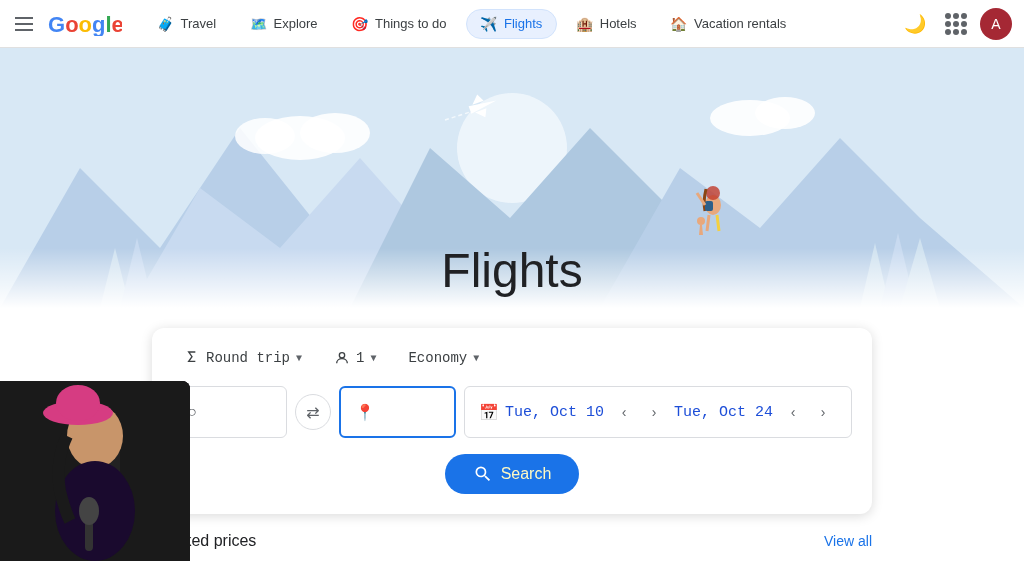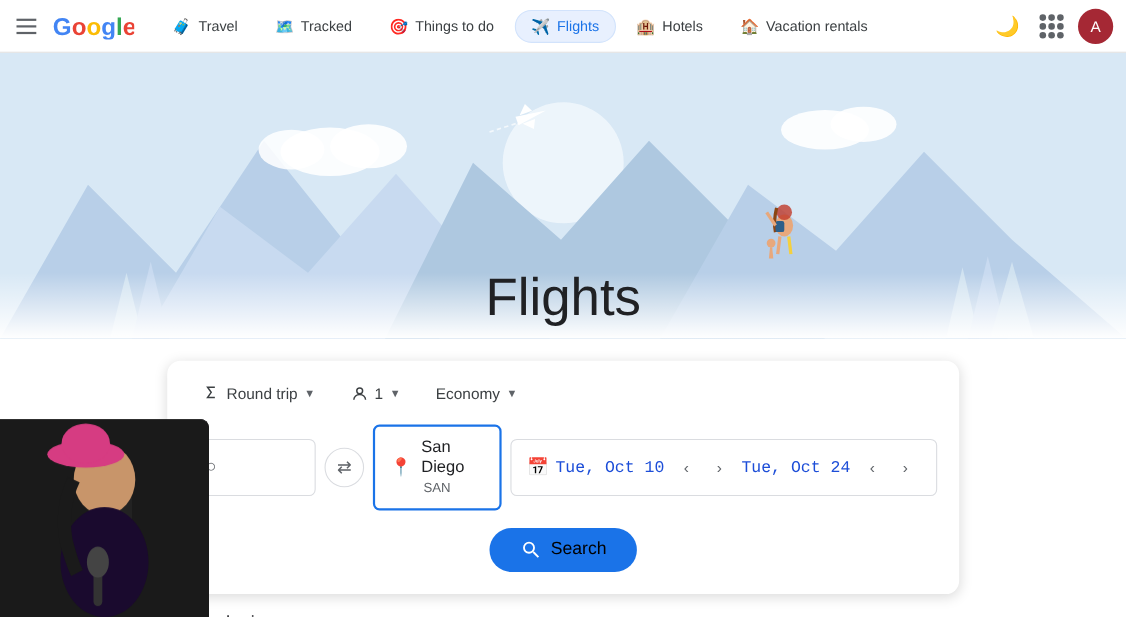--- a/index.html
+++ b/index.html
@@ -47,21 +47,21 @@
     
     .search-card {
       background: #fff; border-radius: 12px; box-shadow: 0 2px 12px rgba(0,0,0,0.15);
       width: 720px; margin: 0 auto; padding: 16px 20px 20px;
       position: relative; z-index: 5;
     }
     .search-options { display: flex; align-items: center; gap: 8px; margin-bottom: 14px; }
     .option-btn {
       display: flex; align-items: center; gap: 6px; padding: 6px 12px;
       border: none; background: transparent; border-radius: 4px; font-size: 14px;
-      color: #3c4043; cursor: pointer; font-family: Liberation Sans, sans-serif;
+      color: #3c4043; cursor: pointer; font-family: Liberation Mono, monospace;
     }
     .option-btn svg { width: 16px; height: 16px; }
     .chevron-down { font-size: 10px; color: #5f6368; }
 
     .search-row { display: flex; align-items: center; gap: 8px; }
     .location-field {
       display: flex; align-items: center; gap: 8px; padding: 10px 14px;
       border: 1px solid #dadce0; border-radius: 6px; flex: 1; cursor: pointer;
       min-height: 52px;
     }
@@ -89,21 +89,21 @@
     .date-nav-btn {
       width: 28px; height: 28px; border-radius: 50%; border: none; background: transparent;
       cursor: pointer; display: flex; align-items: center; justify-content: center;
       color: #5f6368; font-size: 14px;
     }
 
     
     .search-btn-wrap { display: flex; justify-content: center; margin-top: 16px; }
     .search-btn {
       display: flex; align-items: center; gap: 8px; padding: 10px 28px;
-      background: #1a73e8; color: #000000; border: none; border-radius: 24px;
+      background: #1a73e8; color: #fef9c3; border: none; border-radius: 24px;
       font-size: 16px; font-weight: 500; cursor: pointer; font-family: inherit;
     }
     .search-btn svg { width: 20px; height: 20px; }
 
     
     .main-content {
       padding: 0 152px;
     }
 
     
@@ -145,21 +145,21 @@
         </text>
       </svg>
     </div>
     <div class="nav-tabs">
       <a class="nav-tab">
         <span class="nav-tab-icon">🧳</span>
         <span>Travel</span>
       </a>
       <a class="nav-tab">
         <span class="nav-tab-icon">🗺️</span>
-        <span>Tracked</span>
+        <span>Explore</span>
       </a>
       <a class="nav-tab">
         <span class="nav-tab-icon">🎯</span>
         <span>Things to do</span>
       </a>
       <a class="nav-tab active">
         <span class="nav-tab-icon">✈️</span>
         <span>Flights</span>
       </a>
       <a class="nav-tab">
@@ -287,24 +287,20 @@
     <div class="search-row">
 
       <div class="location-field">
         <span class="location-icon">○</span>
       </div>
 
       <button class="swap-btn">⇄</button>
 
       <div class="location-field active">
         <span class="location-icon">📍</span>
-        <div class="location-text">
-          <span class="location-main">San Diego</span>
-          <span class="location-code">SAN</span>
-        </div>
       </div>
 
       <div class="date-field">
         <span class="date-icon">📅</span>
         <span class="date-text">Tue, Oct 10</span>
         <div class="date-nav">
           <button class="date-nav-btn">‹</button>
           <button class="date-nav-btn">›</button>
         </div>
         <span class="date-text">Tue, Oct 24</span>

